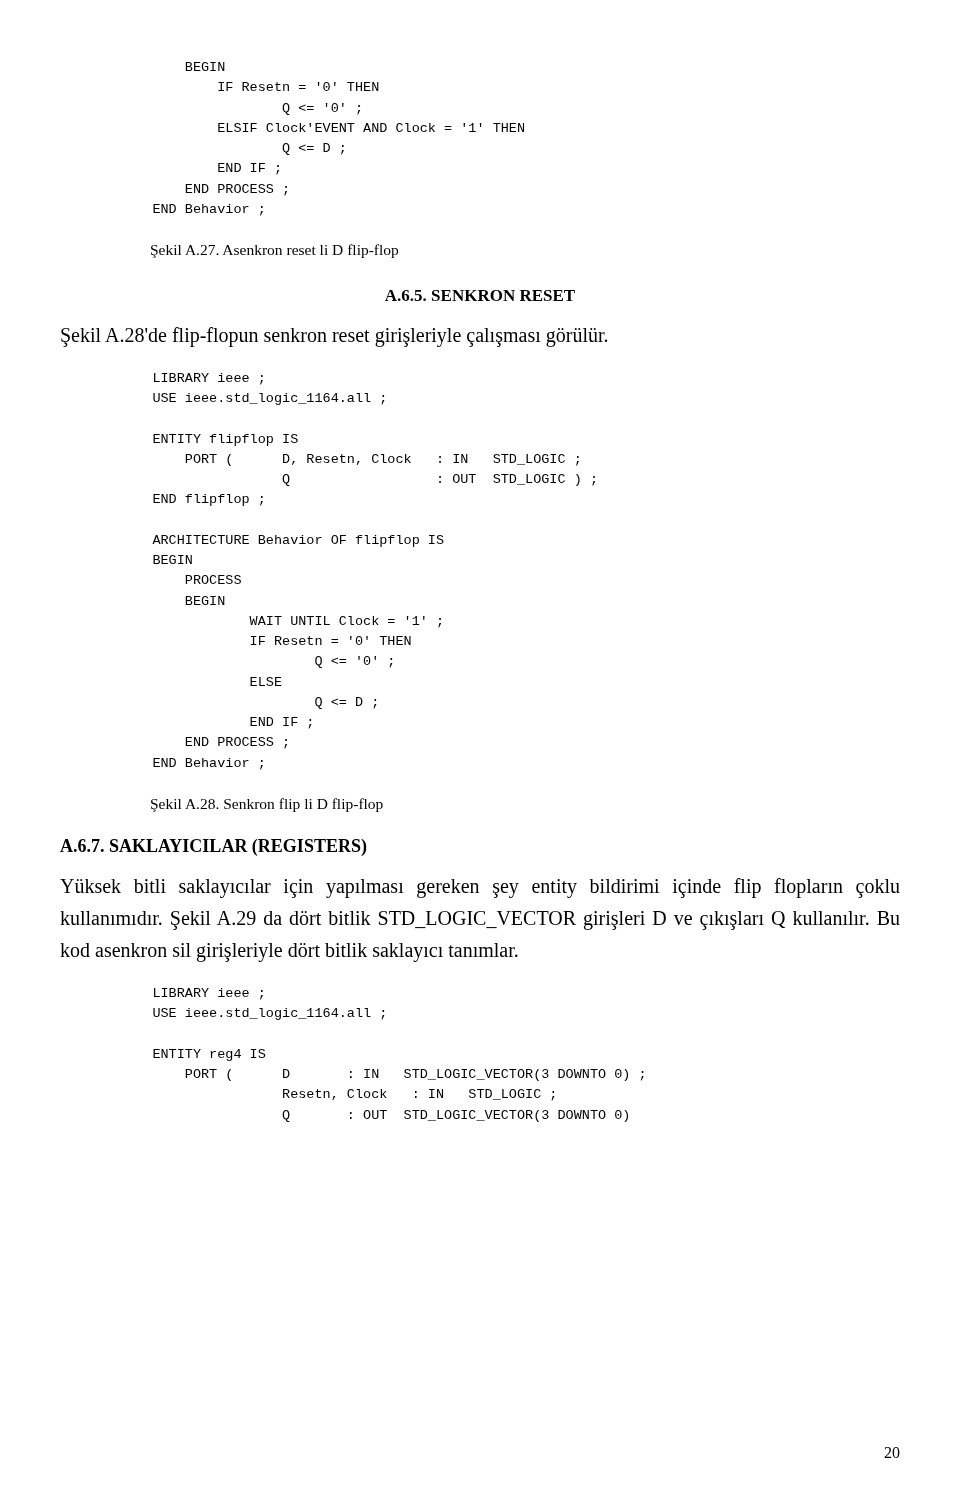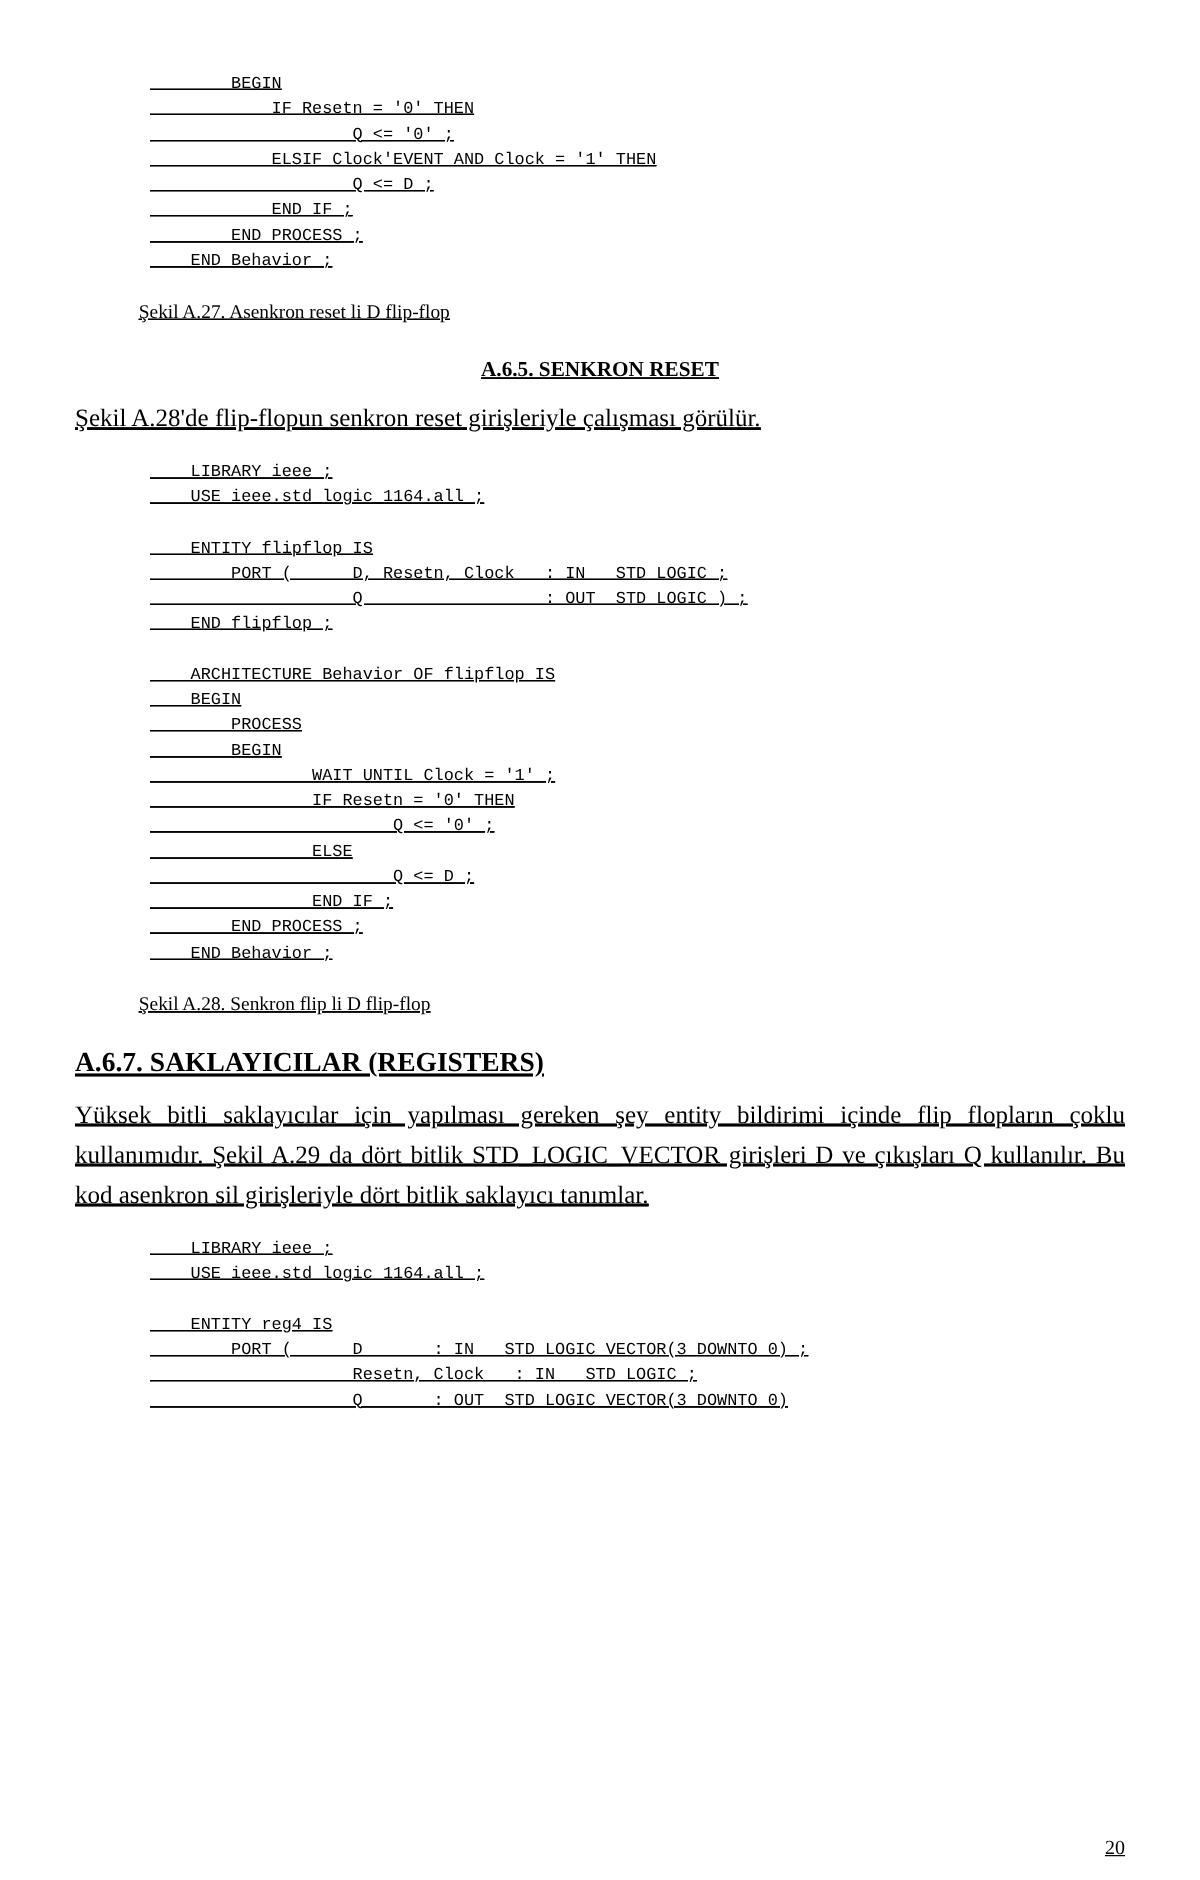--- a/index.html
+++ b/index.html
@@ -1,19 +1,18 @@
 <!DOCTYPE html>
 <html><head>
   <meta charset="utf-8">
   <style>
     * {
       margin: 0;
       padding: 0;
       box-sizing: border-box;
-      text-decoration: underline;
     }
     body {
       background: #ffffff;
       color: #000000;
       font-family: 'Times New Roman', Times, serif;
       font-size: 16px;
       line-height: 1.5;
       padding: 40px 60px;
       max-width: 960px;
       min-height: 1504px;
@@ -28,37 +27,37 @@
       white-space: pre;
       color: #000000;
     }
     .section-heading {
       font-size: 17px;
       font-weight: bold;
       margin: 22px 0 8px 0;
       text-align: center;
     }
     .section-title-large {
-      font-size: 22px;
+      font-size: 18px;
       font-weight: bold;
       margin: 18px 0 8px 0;
     }
     .figure-caption {
       font-size: 15.5px;
-      margin: 12px 0 18px 51px;
+      margin: 12px 0 18px 90px;
     }
     .body-text {
       font-size: 20px;
       line-height: 1.6;
       margin: 10px 0;
       text-align: justify;
     }
     .page-number {
       position: absolute;
-      bottom: 13px;
+      bottom: 39px;
       right: 60px;
       font-size: 16px;
       margin-top: 27px;
     }
   </style>
 </head>
 <body>
 
 <div class="code-block">        BEGIN
             IF Resetn = '0' THEN

